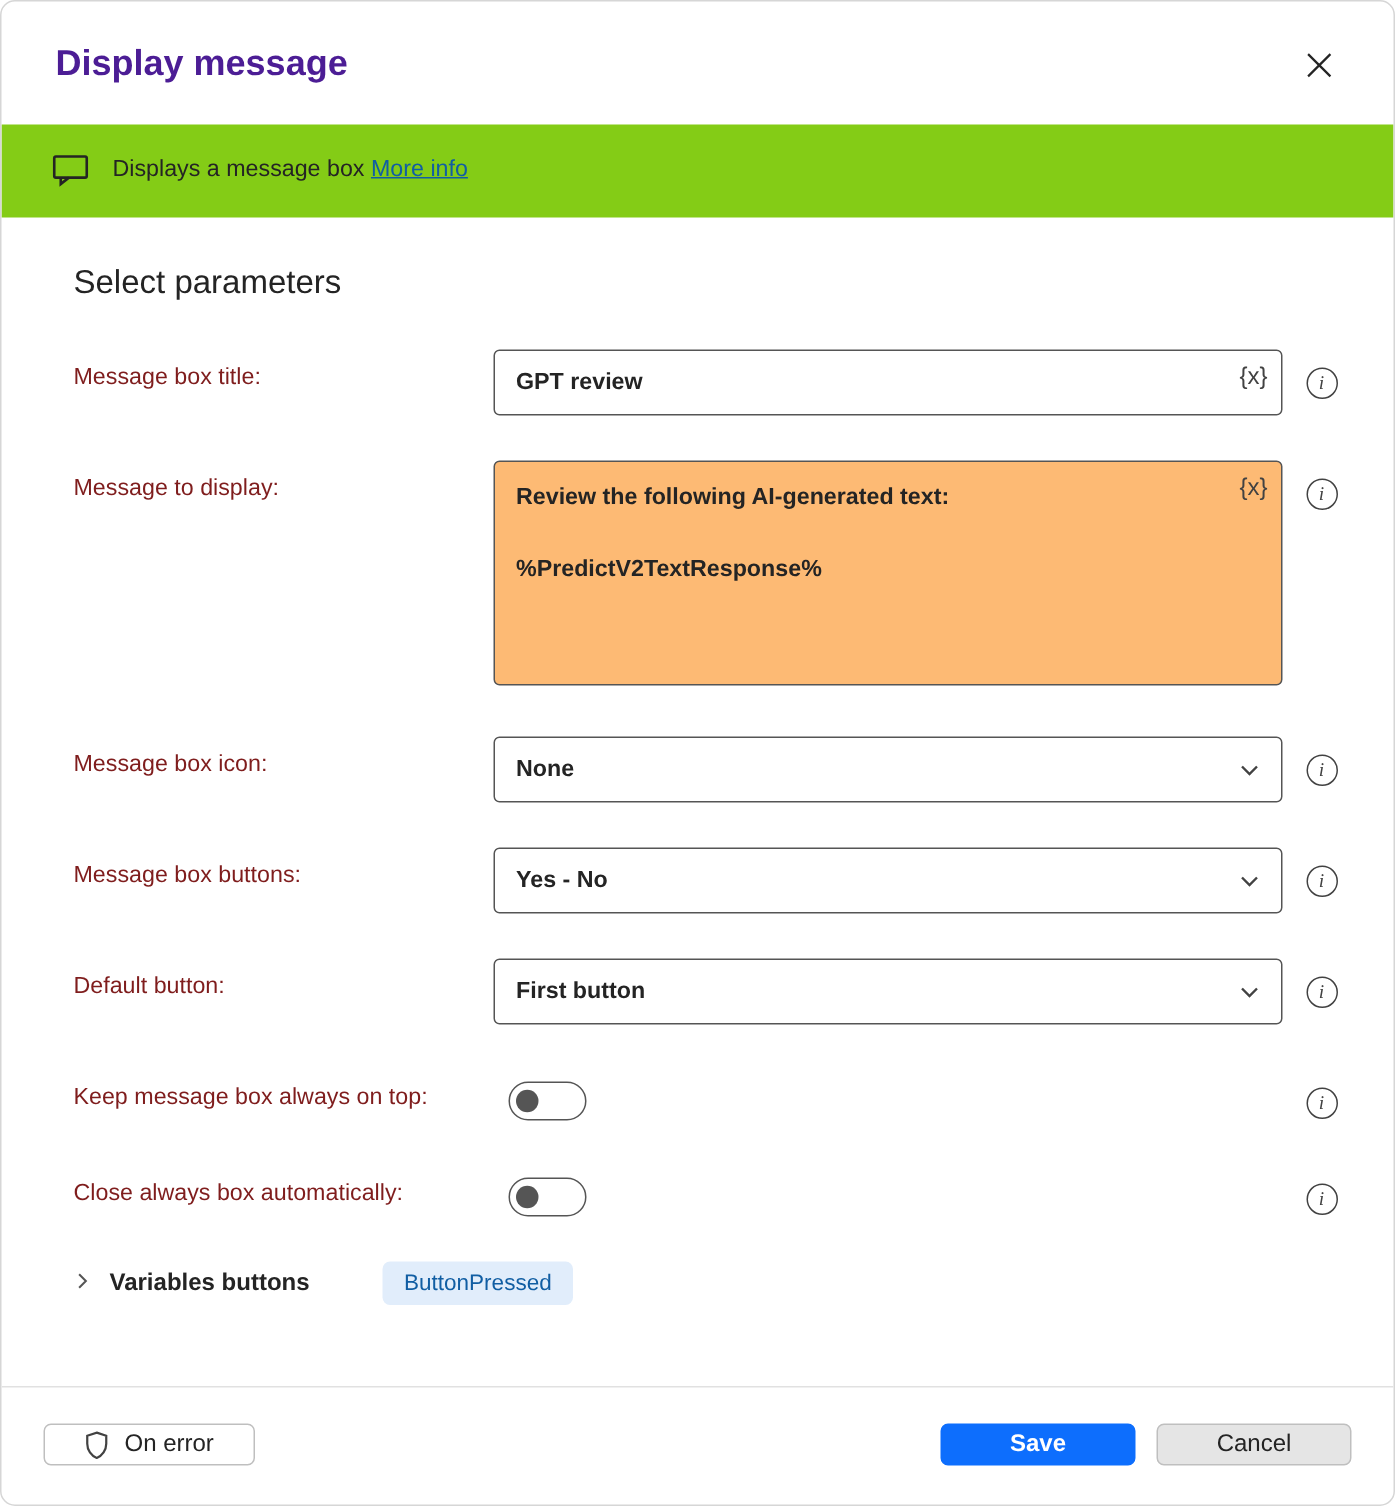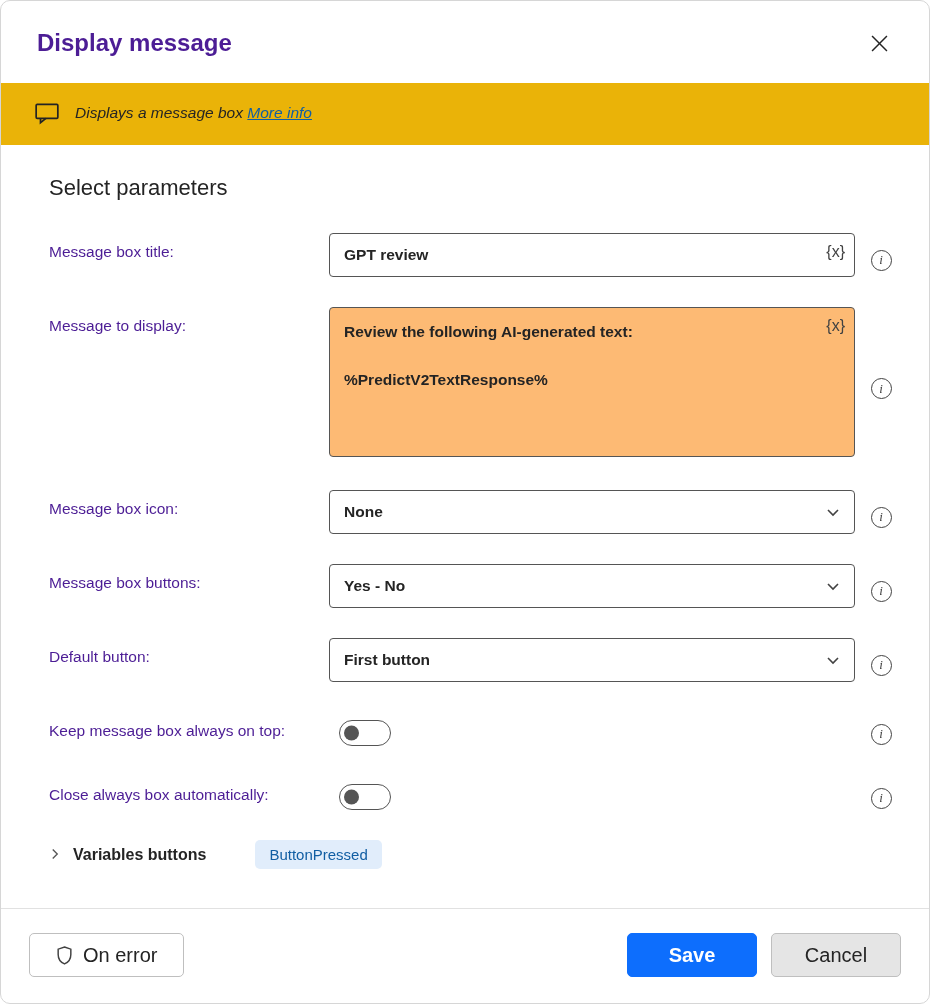--- a/index.html
+++ b/index.html
@@ -36,26 +36,25 @@
     width: 32px;
     height: 32px;
     display: flex;
     align-items: center;
     justify-content: center;
     cursor: pointer;
     color: #242424;
   }
   
   .info-banner {
-    background: #eab308;
+    background: #84cc16;
     padding: 16px 30px 18px 32px;
     display: flex;
     align-items: center;
     gap: 14px;
-    font-style: italic;
   }
   .info-banner .icon-wrap {
     width: 28px;
     height: 28px;
     display: flex;
     align-items: center;
     justify-content: center;
     color: #242424;
   }
   .info-text {
@@ -81,27 +80,27 @@
   }
   .field-row {
     display: flex;
     align-items: flex-start;
     margin-bottom: 30px;
   }
   .field-label {
     width: 280px;
     padding-top: 10px;
     font-size: 15.5px;
-    color: #4c1d95;
+    color: #7f1d1d;
     flex-shrink: 0;
   }
   .field-input-wrap {
     flex: 1;
     display: flex;
-    align-items: center;
+    align-items: flex-start;
     gap: 14px;
   }
   .input-outer {
     flex: 1;
     position: relative;
   }
   input.text-input, .select-input {
     width: 100%;
     height: 44px;
     border: 1.5px solid #555;
@@ -222,24 +221,24 @@
   }
   
   .footer {
     border-top: 1px solid #e1e1e1;
     padding: 24px 28px 26px 28px;
     display: flex;
     justify-content: space-between;
     align-items: center;
   }
   .btn {
-    height: 44px;
+    height: 28px;
     padding: 0 26px;
     border-radius: 5px;
-    font-size: 20px;
+    font-size: 16px;
     font-family: inherit;
     cursor: pointer;
     display: flex;
     align-items: center;
     gap: 10px;
     text-align: center;
   }
   .btn-onerror {
     background: #fff;
     border: 1.5px solid #bfbfbf;

